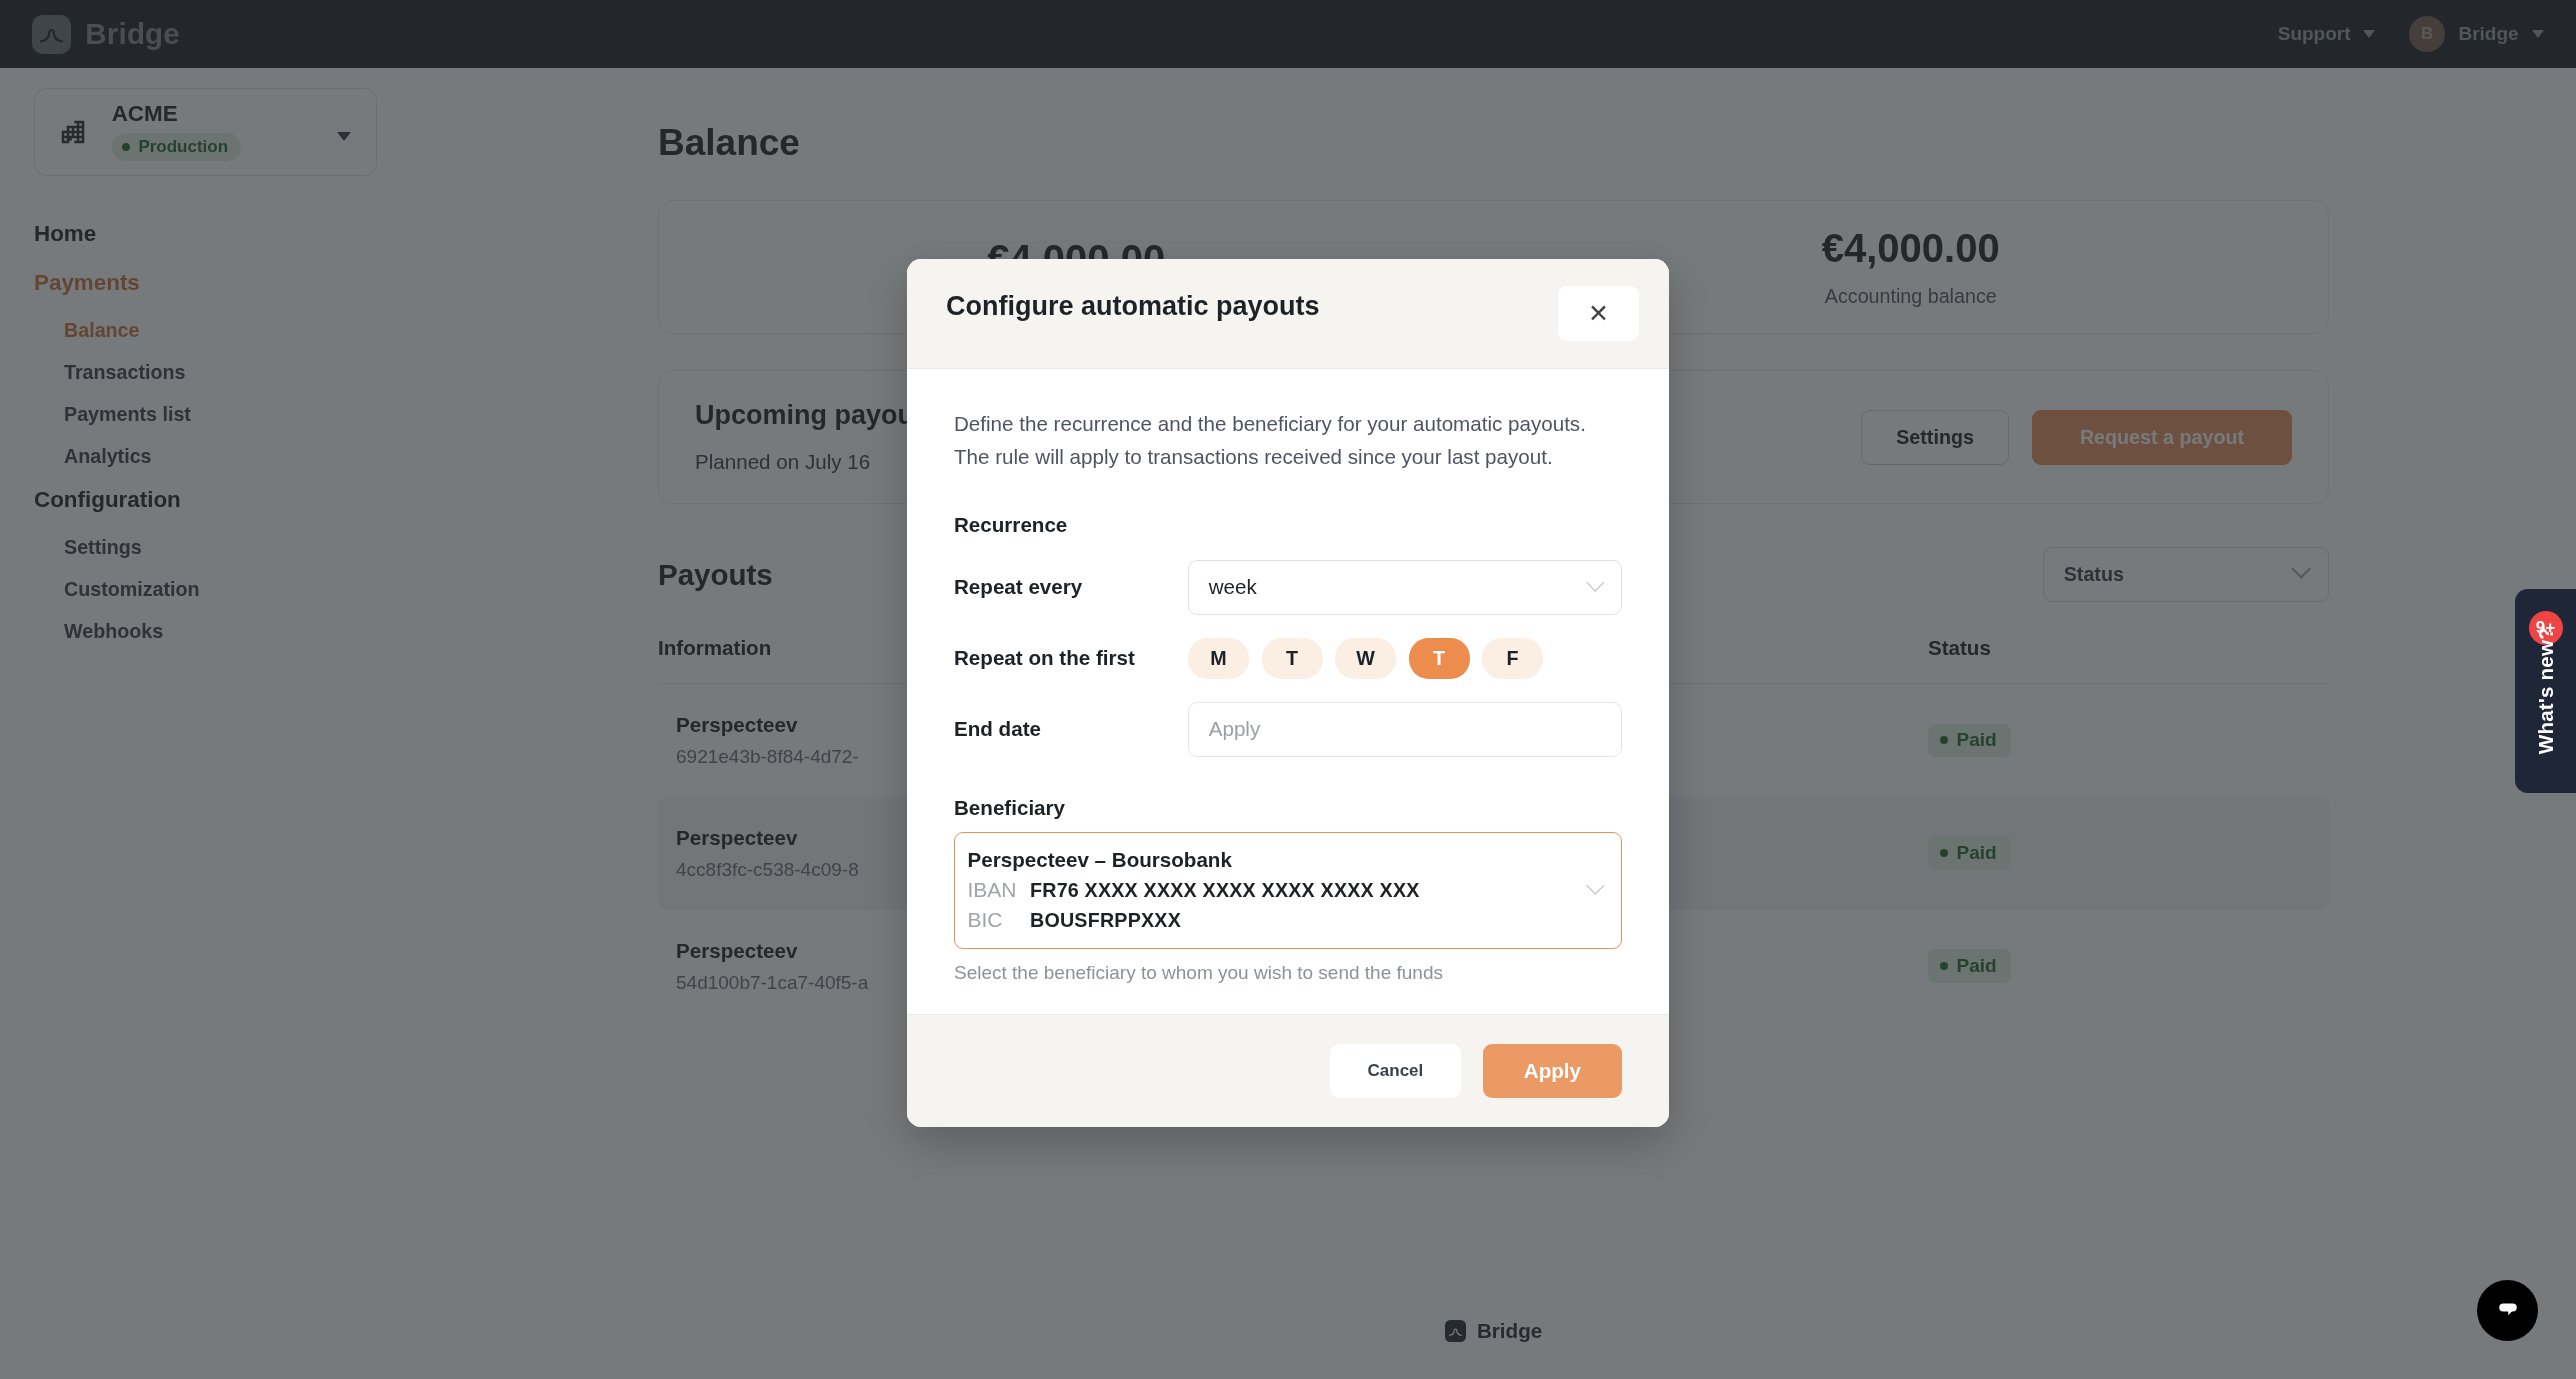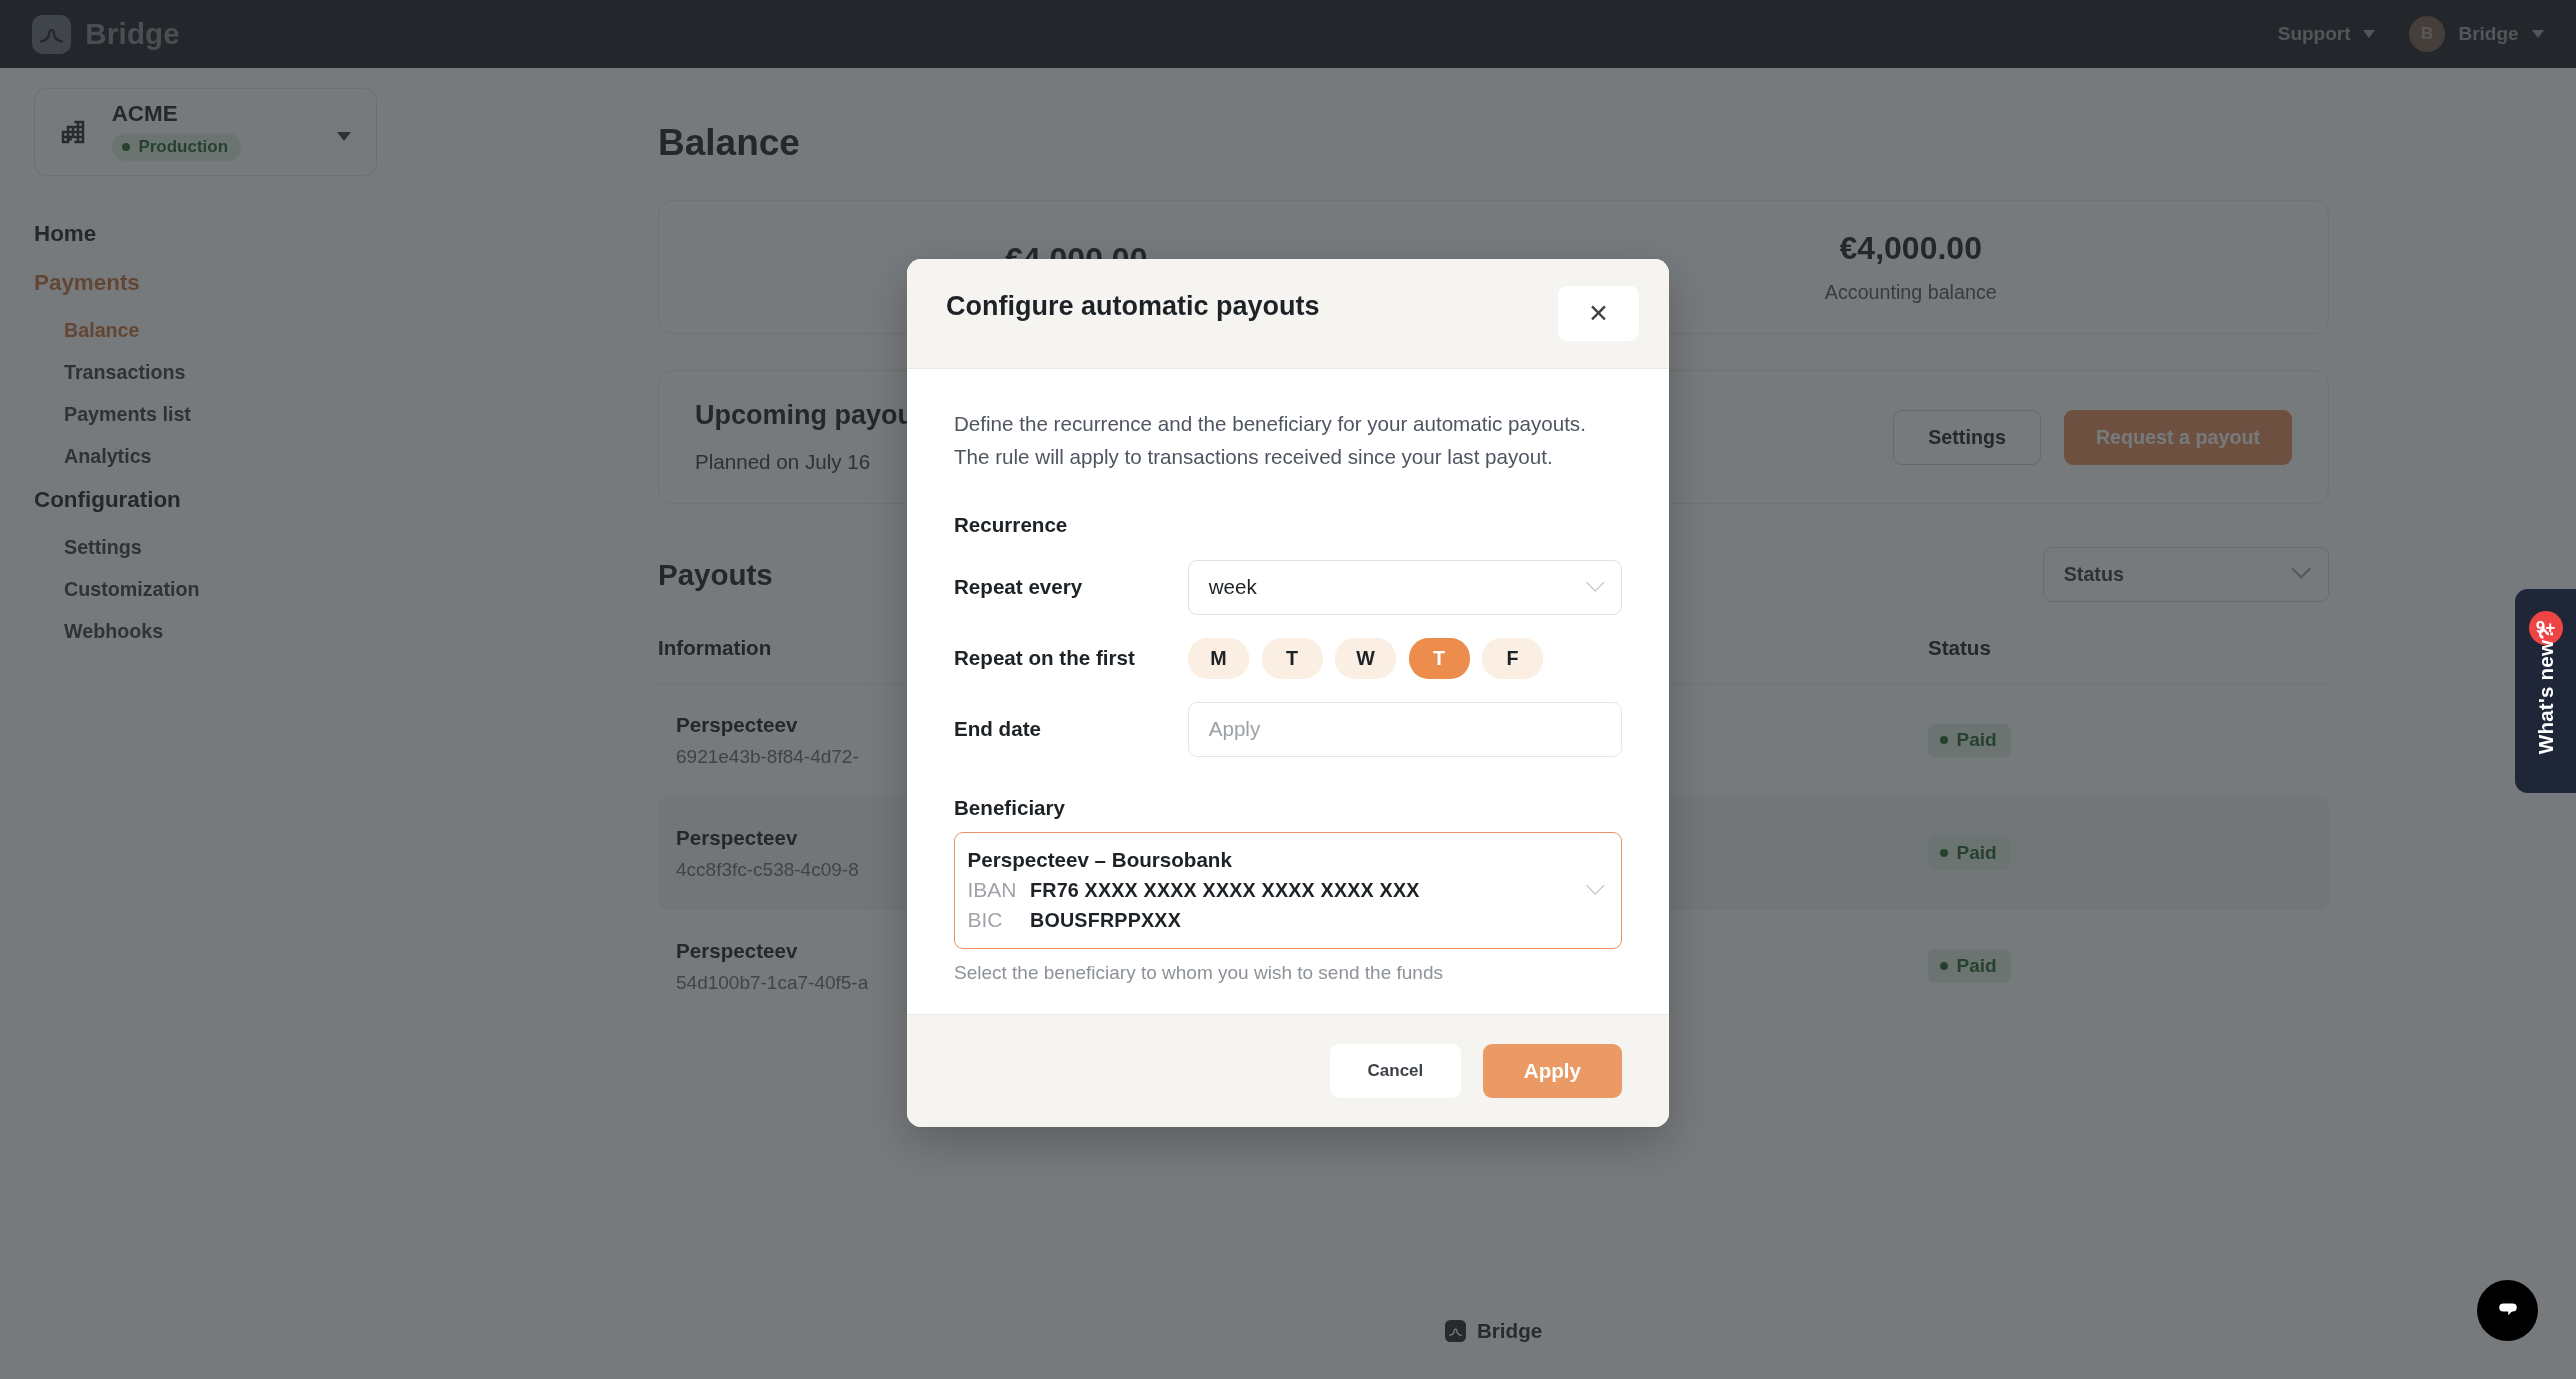--- a/index.html
+++ b/index.html
@@ -62,34 +62,34 @@
 
   
   .main { position: absolute; top: 68px; left: 411px; right: 0; bottom: 0; background: #ffffff; padding: 36px 0 0 0; overflow: hidden; }
   .page-title { font-size: 37px; font-weight: 700; color: #23282c; margin: 18px 0 0 247px; }
 
   .card {
     margin: 36px 247px 0 247px; border: 0.9px solid #e7e9eb; border-radius: 14.3px; background: #fff;
   }
   .balance-card { height: 134px; display: flex; align-items: center; }
   .balance-col { flex: 1; display: flex; flex-direction: column; align-items: center; justify-content: center; }
-  .balance-amount { font-size: 32px; font-weight: 700; color: #23282c; }
+  .balance-amount { font-size: 40px; font-weight: 700; color: #23282c; }
   .balance-label { font-size: 19.7px; color: #555b61; margin-top: 14.3px; }
 
   .upcoming-card { height: 134px; display: flex; align-items: center; justify-content: space-between; padding: 0 36px; }
   .upcoming-title { font-size: 27px; font-weight: 700; color: #23282c; }
   .upcoming-sub { font-size: 20.6px; color: #3c4247; margin-top: 19.7px; }
   .upcoming-btns { display: flex; align-items: center; gap: 23px; }
   .btn-outline {
     border: 0.9px solid #cfd3d7; background: #fff; border-radius: 9px;
     padding: 15px 34px; font-size: 19.7px; font-weight: 700; color: #23282c;
   }
   .btn-primary {
     background: #e59160; border: none; border-radius: 9px;
-    padding: 16px 32px; font-size: 19.7px; font-weight: 700; color: #ffffff;
+    padding: 16px 48px; font-size: 19.7px; font-weight: 700; color: #ffffff;
   }
 
   
   .payouts-wrap { margin: 43px 247px 0 247px; }
   .payouts-head { display: flex; align-items: center; justify-content: space-between; }
   .payouts-title { font-size: 29.5px; font-weight: 700; color: #23282c; }
   .status-filter {
     width: 286px; height: 55px; border: 0.9px solid #d6dadd; border-radius: 9px;
     display: flex; align-items: center; justify-content: space-between; padding: 0 19.7px;
     font-size: 19.7px; color: #3c4247; font-weight: 600; background: #fff;

